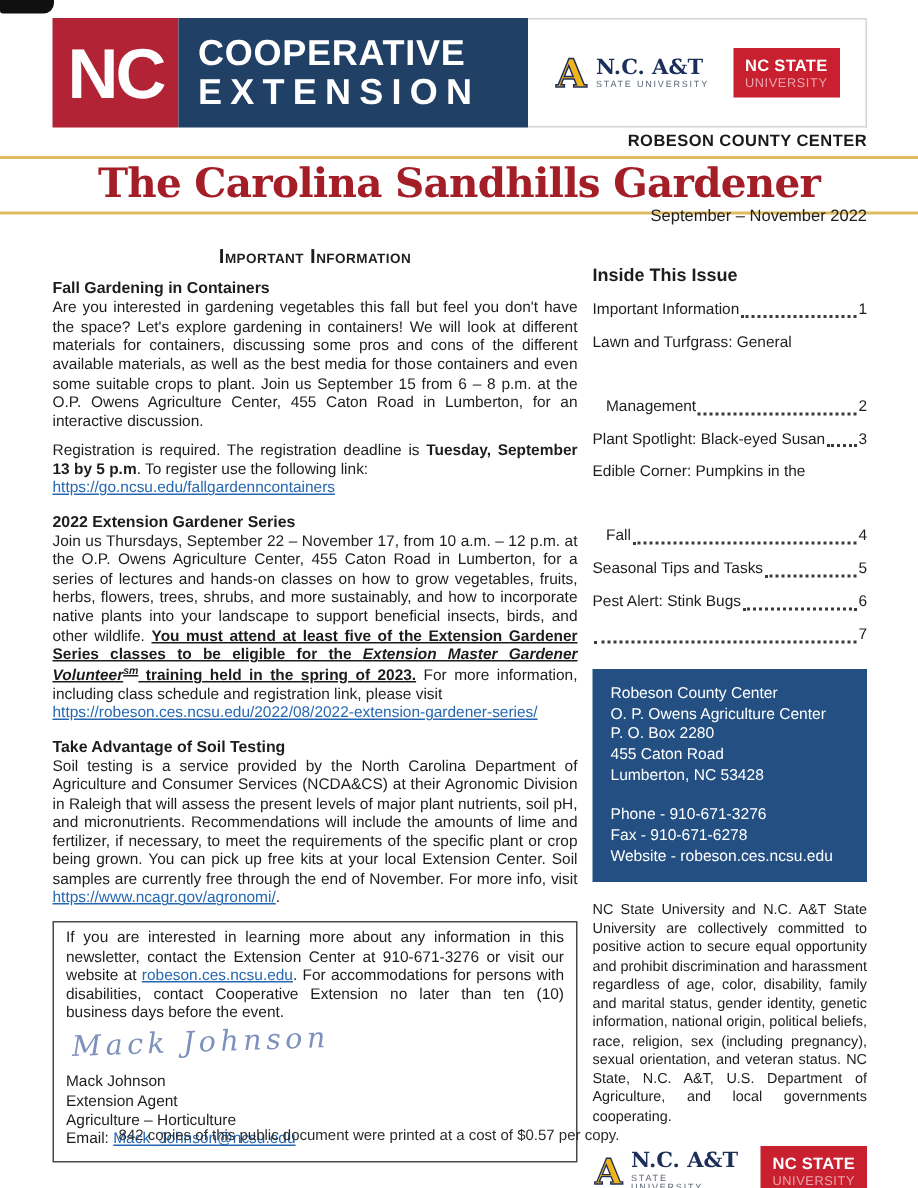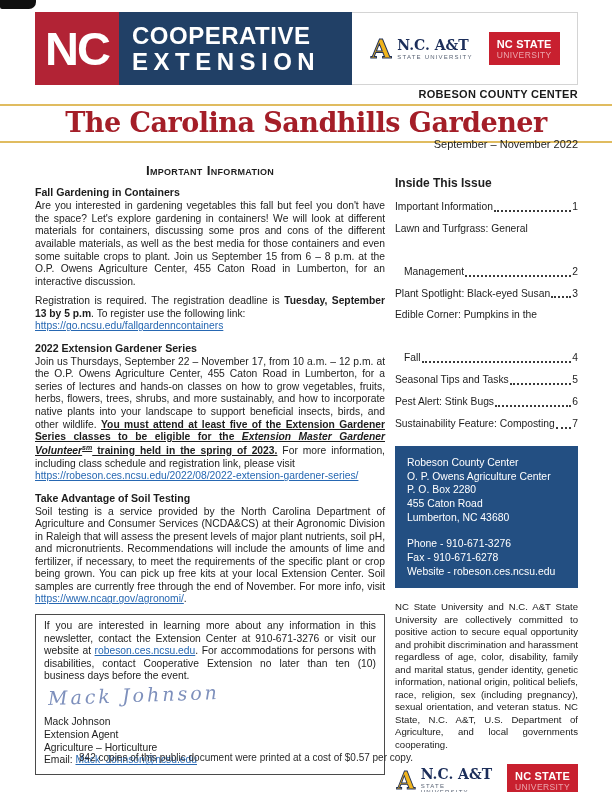--- a/index.html
+++ b/index.html
@@ -173,32 +173,31 @@
     </div>
     <div class="toc-item">
       <div class="toc-row">
           <span>Pest Alert: Stink Bugs</span>
           <span class="toc-dots"></span>
           <span>6</span>
         </div>
     </div>
     <div class="toc-item">
       <div class="toc-row">
-          <span>Sustainability Feature: Composting</span>
           <span class="toc-dots"></span>
           <span>7</span>
         </div>
     </div>
 
     <div class="contact-box">
       <div>Robeson County Center</div>
       <div>O. P. Owens Agriculture Center</div>
       <div>P. O. Box 2280</div>
       <div>455 Caton Road</div>
-      <div>Lumberton, NC  43680</div>
+      <div>Lumberton, NC  53428</div>
       <div class="cb-spacer"></div>
       <div>Phone - 910-671-3276</div>
       <div>Fax - 910-671-6278</div>
       <div>Website - robeson.ces.ncsu.edu</div>
     </div>
 
     <div class="eo-text">NC State University and N.C. A&amp;T State University are collectively committed to positive action to secure equal opportunity and prohibit discrimination and harassment regardless of age, color, disability, family and marital status, gender identity, genetic information, national origin, political beliefs, race, religion, sex (including pregnancy), sexual orientation, and veteran status. NC State, N.C. A&amp;T, U.S. Department of Agriculture, and local governments cooperating.</div>
 
     <div class="footer-logos">
       <div class="ncat-logo">

